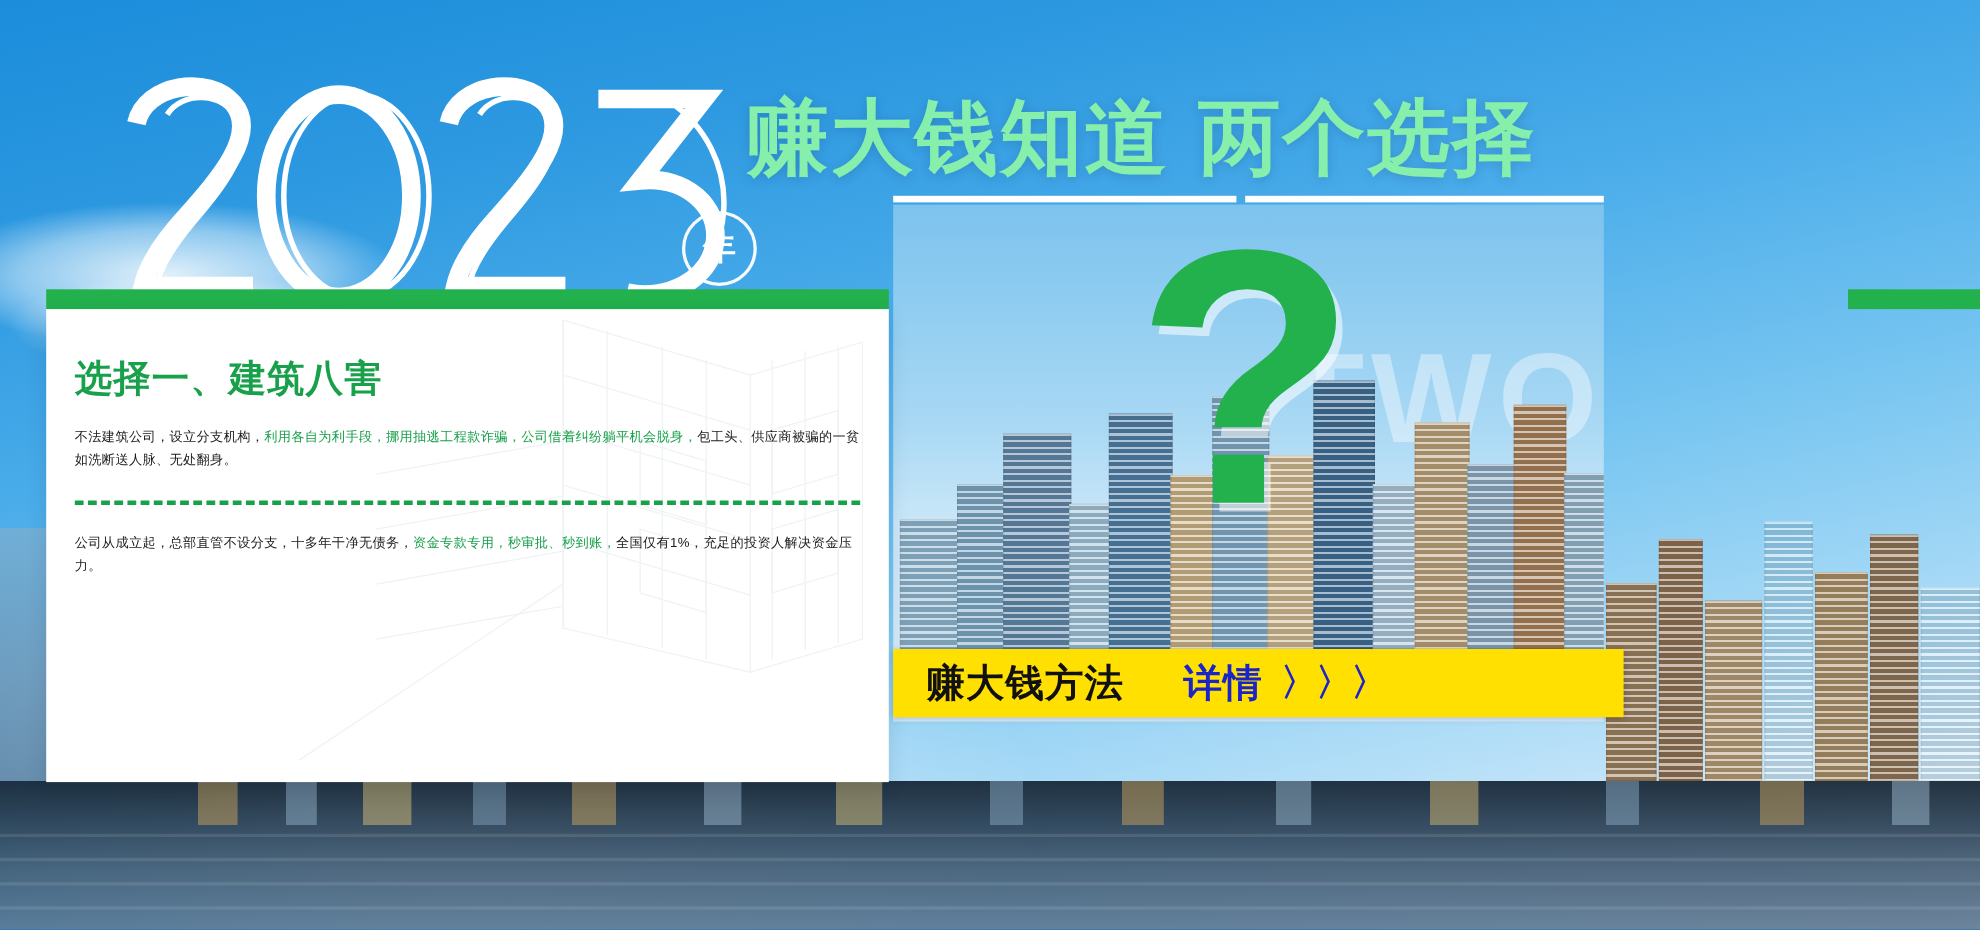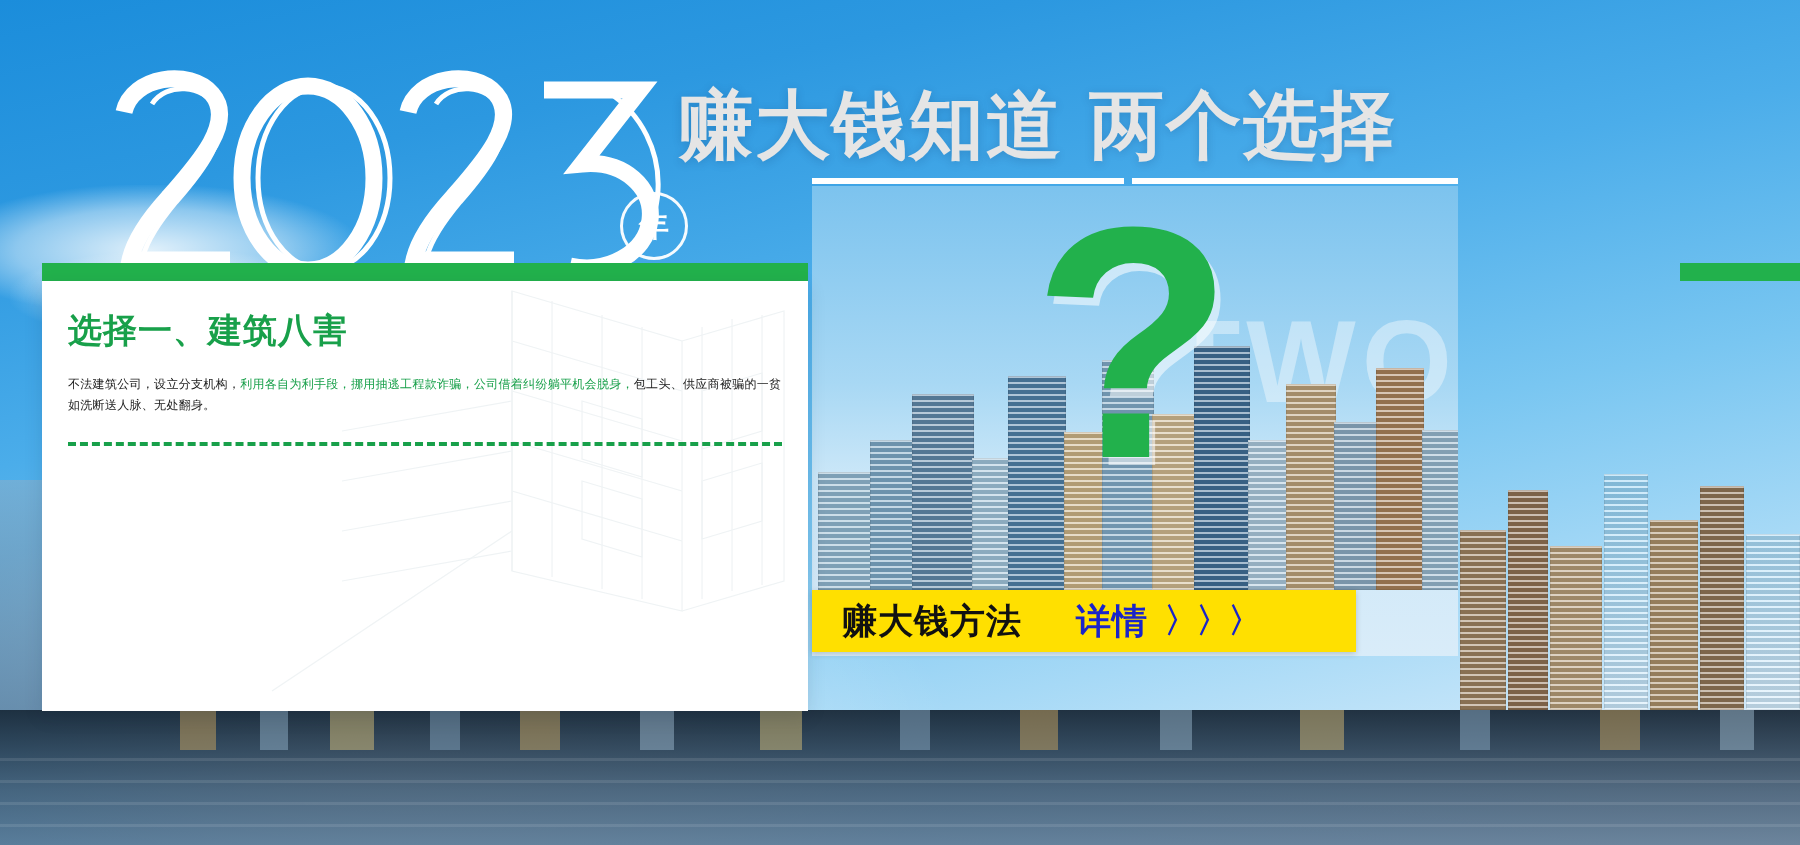--- a/index.html
+++ b/index.html
@@ -46,21 +46,21 @@
     border-radius: 50%;
     display: flex; align-items: center; justify-content: center;
     color: #ffffff;
     font-size: 30px; font-weight: bold;
     line-height: 1;
   }
 
   
   .headline {
     position: absolute; left: 678px; top: 76px;
-    color: #e5e5e5;
+    color: #86efac;
     font-size: 75px;
     font-weight: bold;
     letter-spacing: 2px;
     white-space: nowrap;
     text-shadow: 0 2px 10px rgba(0,40,90,0.18);
   }
   .headline .gap { display: inline-block; width: 26px; }
 
   .rule-wrap {
     position: absolute; left: 812px; top: 178px;
@@ -103,21 +103,21 @@
     position: absolute; left: 220px; top: -8px;
     font-size: 330px; font-weight: bold; line-height: 1;
     color: #22b14c;
     text-shadow: 6px 8px 0 rgba(255,255,255,0.55);
     z-index: 4;
   }
 
   
   .cta {
     position: absolute; left: 812px; top: 590px;
-    width: 544px; height: 62px;
+    width: 664px; height: 62px;
     background: #ffe000;
     display: flex; align-items: center;
     padding: 0 30px;
     z-index: 6;
     box-shadow: 0 2px 6px rgba(0,0,0,0.18);
   }
   .cta .cta-main {
     color: #111111; font-size: 35px; font-weight: bold; letter-spacing: 1px;
   }
   .cta .cta-detail {
@@ -142,21 +142,21 @@
     z-index: 5;
     box-shadow: 0 6px 18px rgba(0,30,60,0.12);
   }
   .card .blueprint {
     position: absolute; inset: 0;
     opacity: 0.5;
     pointer-events: none;
   }
   .card .blueprint svg { width: 100%; height: 100%; display: block; }
 
-  .card-inner { position: relative; padding: 27px 26px 0 26px; z-index: 2; }
+  .card-inner { position: relative; padding: 40px 26px 0 26px; z-index: 2; }
 
   .sec-title {
     color: #18a04a;
     font-size: 34px; font-weight: bold;
     letter-spacing: 1px;
     margin-bottom: 20px;
   }
   .sec-body {
     font-size: 12px;
     line-height: 1.75;
@@ -301,20 +301,21 @@
       </svg>
     </div>
 
     <div class="card-inner">
 
       <div class="sec-title">选择一、建筑八害</div>
       <div class="sec-body"><span>不法建筑公司，设立分支机构，</span><span class="hl">利用各自为利手段，挪用抽逃工程款诈骗，公司借着纠纷躺平机会脱身，</span><span>包工头、供应商被骗的一贫如洗断送人脉、无处翻身。</span></div>
 
       <div class="divider"></div>
 
+      <div class="sec-body"><span>公司从成立起，总部直管不设分支，十多年干净无债务，</span><span class="hl">资金专款专用，秒审批、秒到账，</span><span>全国仅有1%，充足的投资人解决资金压力。</span></div>
 
     </div>
   </div>
 
   <div class="cta">
     <span class="cta-main">赚大钱方法</span>
     <span class="cta-detail">详情</span>
     <span class="cta-arrows">〉〉〉</span>
   </div>
 

